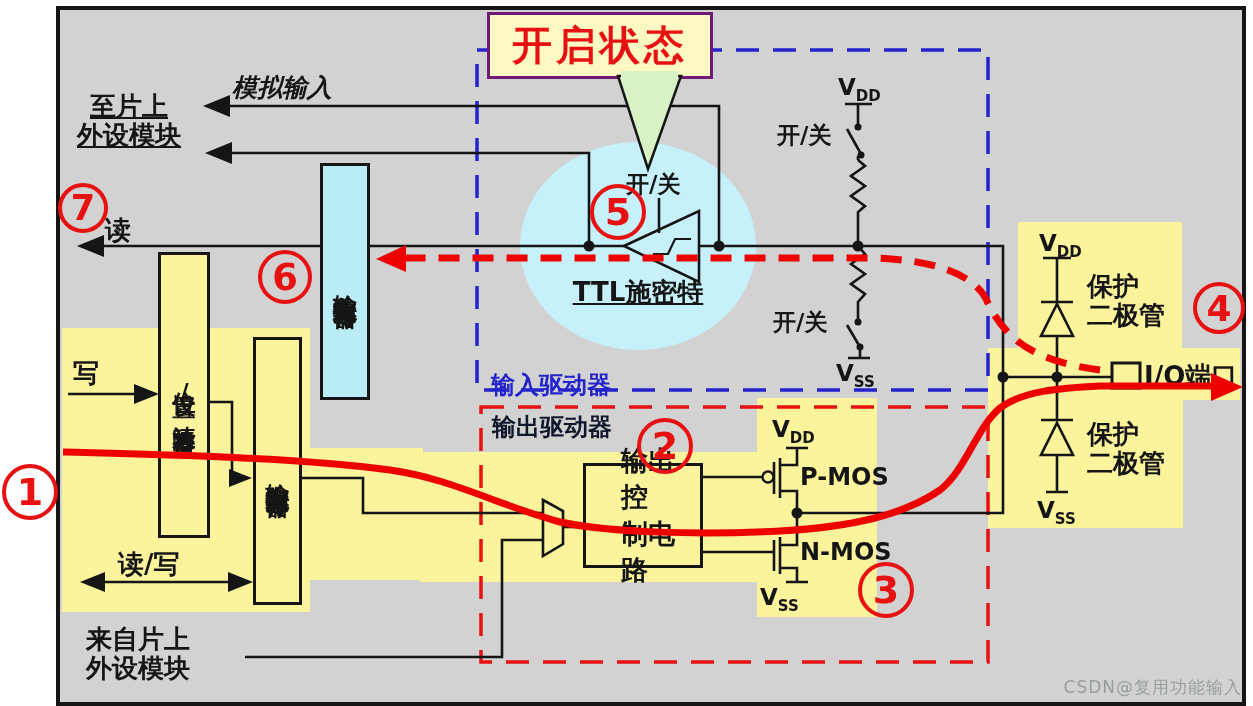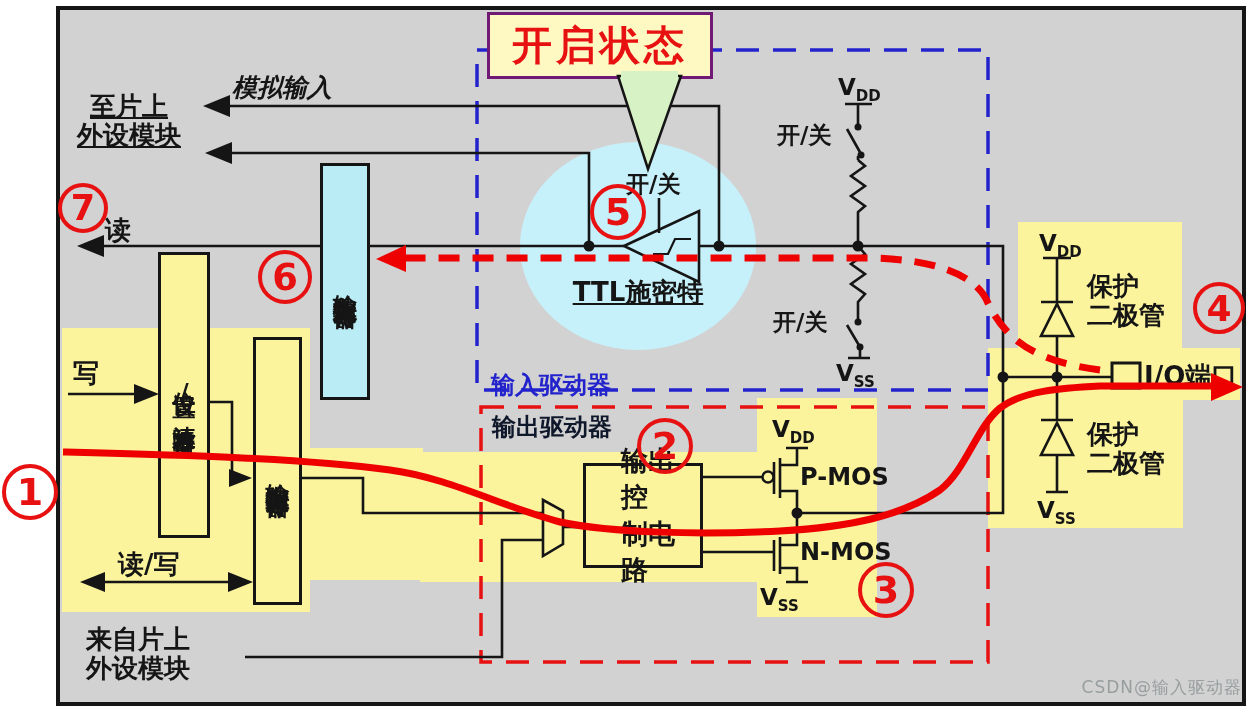--- a/index.html
+++ b/index.html
@@ -217,14 +217,14 @@
   <div class="abs num" style="left:590px;top:184px;width:56px;height:56px;font-size:38px;">
       <span>5</span>
     </div>
   <div class="abs num" style="left:258px;top:250px;width:54px;height:54px;font-size:37px;">
       <span>6</span>
     </div>
   <div class="abs num" style="left:58px;top:183px;width:50px;height:50px;font-size:35px;">
       <span>7</span>
     </div>
 
-  <div id="watermark" class="abs" style="left:1052px;top:676px;width:190px;text-align:right;">CSDN@输入驱动器</div>
+  <div id="watermark" class="abs" style="left:1052px;top:676px;width:190px;text-align:right;">CSDN@复用功能输入</div>
 </div>
 
 </body></html>

